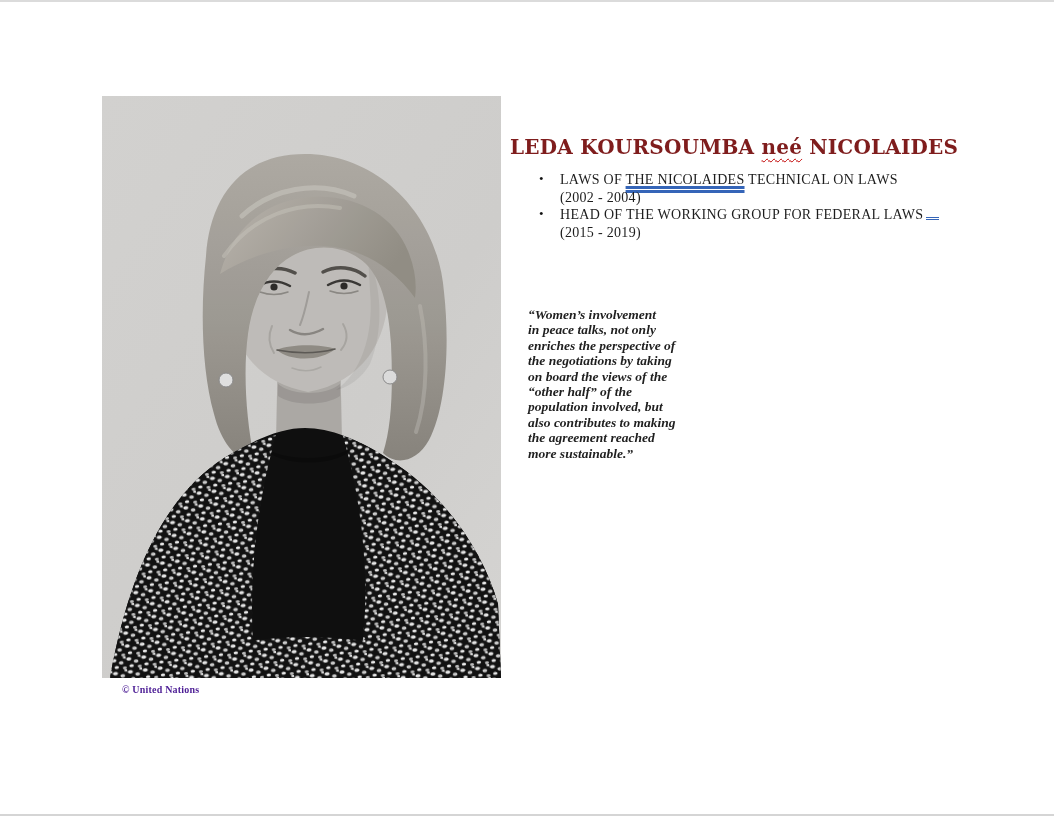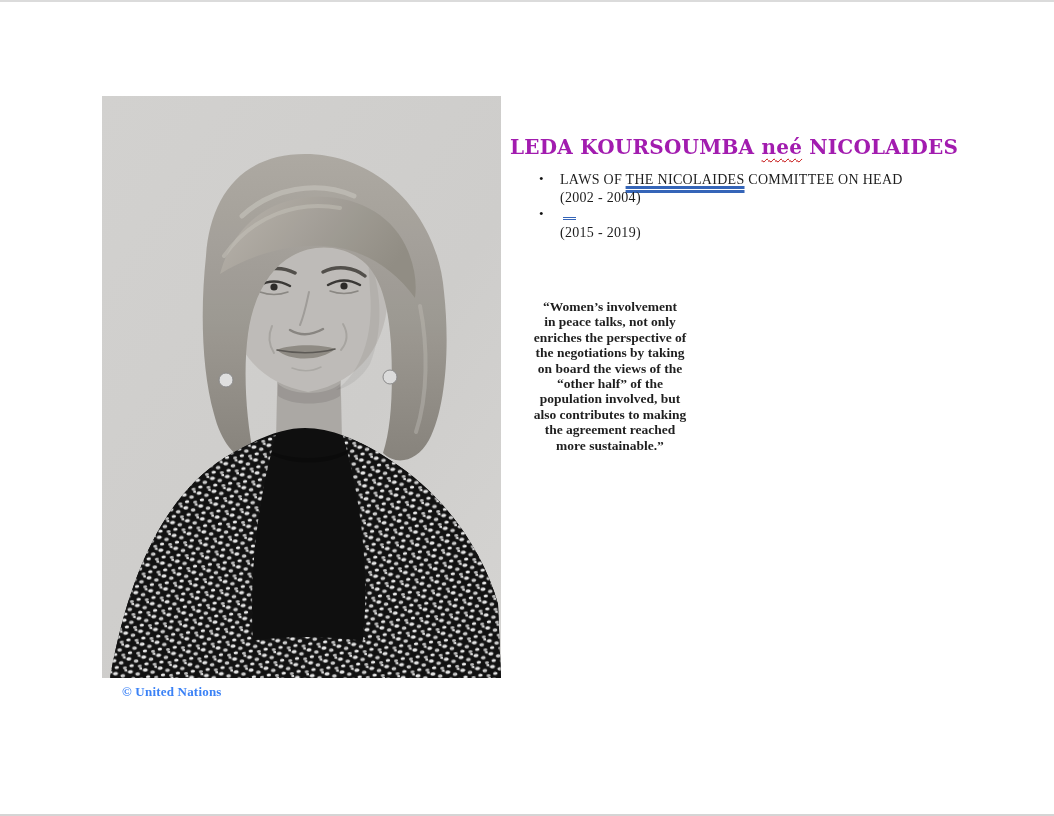--- a/index.html
+++ b/index.html
@@ -15,28 +15,28 @@
   }
   .photo{
     position:absolute;left:102px;top:94px;
     width:399px;height:582px;
     background:#d7d6d4;
   }
   .photo svg{display:block;width:100%;height:100%;}
   .caption{
     position:absolute;left:122px;top:682px;
     font-family:"Liberation Serif",serif;
-    font-size:13px;font-weight:bold;color:#3b82f6;
+    font-size:10px;font-weight:bold;color:#4c1d95;
     letter-spacing:0.2px;
     text-align:right;
   }
   .title{
     position:absolute;left:510px;top:133px;margin:0;
     font-family:"DejaVu Serif",serif;
-    font-size:20px;font-weight:bold;color:#a21caf;
+    font-size:20px;font-weight:bold;color:#7f1d1d;
     letter-spacing:0.2px;white-space:nowrap;
   }
   .misspell{
     text-decoration-line:underline;
     text-decoration-style:wavy;
     text-decoration-color:#c00000;
     text-decoration-thickness:1px;
     text-underline-offset:4px;
   }
   .bullets{
@@ -54,26 +54,25 @@
     text-decoration-thickness:2.5px;
     text-underline-offset:2px;
   }
   .trail-mark{
     display:inline-block;width:13px;height:1px;
     border-bottom:3px double #3565b8;
     margin-left:3px;vertical-align:baseline;
     transform:translateY(1px);
   }
   .quote{
-    position:absolute;left:520px;top:297px;width:180px;margin:0;
+    position:absolute;left:520px;top:297px;width:180px;margin:8px;
     font-family:"Liberation Serif",serif;
-    font-weight:bold;
+    font-style:italic;font-weight:bold;
     font-size:13.5px;line-height:15.4px;color:#1f1f1f;
     white-space:pre-line;
-    text-align:center;
   }
 </style>
 </head>
 <body>
 
 <div class="page">
 
   <div class="photo">
     <svg viewBox="0 0 399 582" xmlns="http://www.w3.org/2000/svg">
       <defs>
@@ -151,26 +150,26 @@
     </svg>
   </div>
 
   <div class="caption">© United Nations</div>
 
   <h1 class="title"><span>LEDA KOURSOUMBA </span><span class="misspell">neé</span><span> NICOLAIDES</span></h1>
 
   <ul class="bullets">
     <li>
       <span class="marker">•</span>
-      <span>LAWS OF </span><span class="grammar">THE NICOLAIDES</span><span> COMMITTEE ON HEAD</span><br>
+      <span>LAWS OF </span><span class="grammar">THE NICOLAIDES</span><span> TECHNICAL ON LAWS</span><br>
       <span>(2002 - 2004)</span>
     </li>
     <li>
       <span class="marker">•</span>
-      <span class="trail-mark"></span><br>
+      <span>HEAD OF THE WORKING GROUP FOR FEDERAL LAWS</span><span class="trail-mark"></span><br>
       <span class="grammar">(</span><span>2015 - 2019)</span>
     </li>
   </ul>
 
   <blockquote class="quote">“Women’s involvement
 in peace talks, not only
 enriches the perspective of
 the negotiations by taking
 on board the views of the
 “other half” of the

